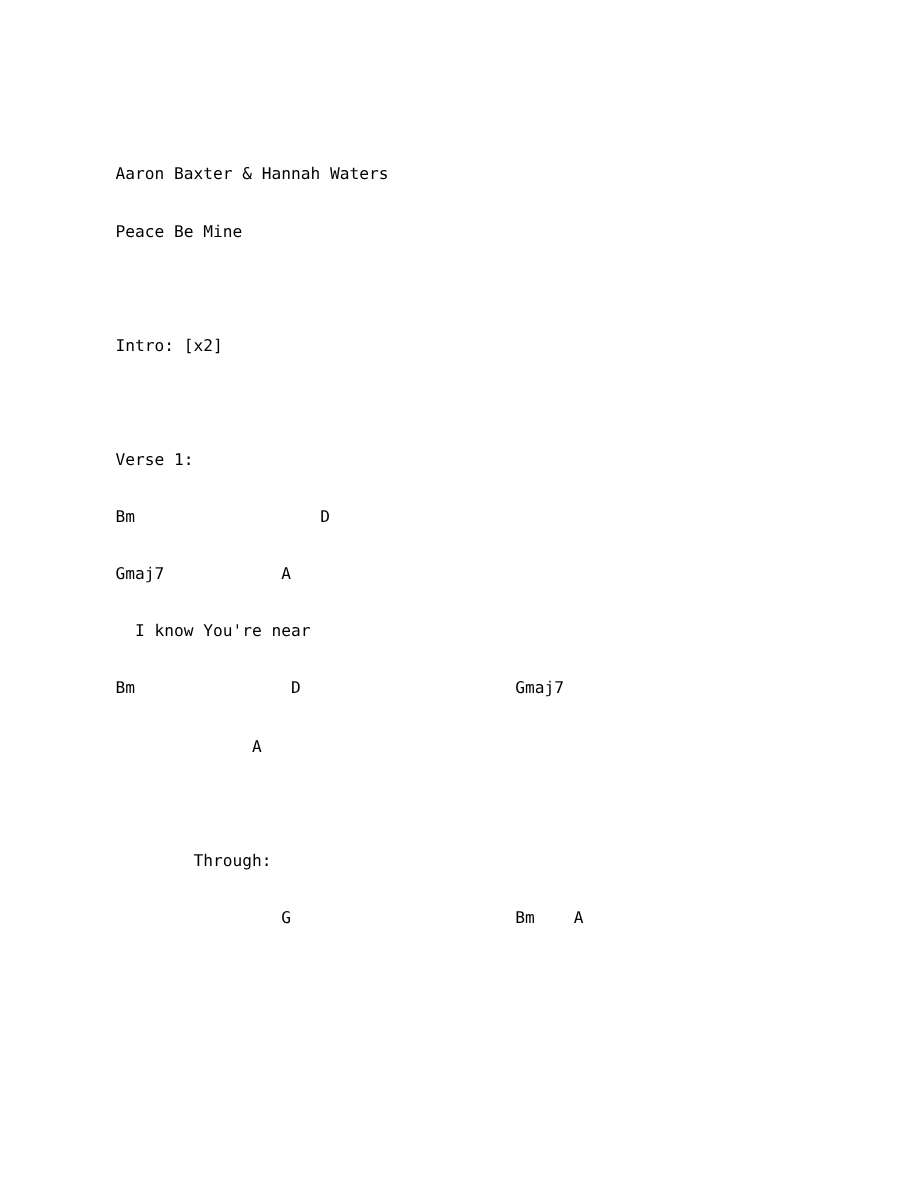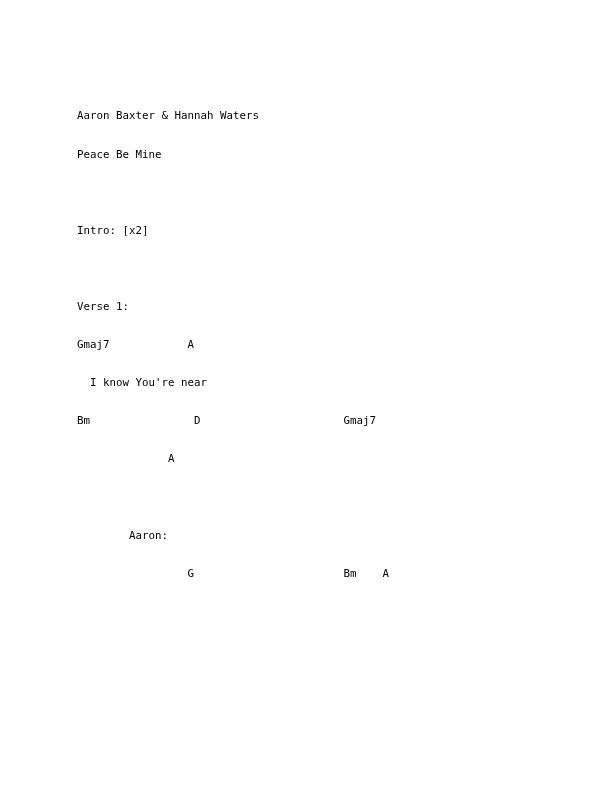--- a/index.html
+++ b/index.html
@@ -15,26 +15,27 @@
 </head>
 <body>
 
 <div class="page">
   <span class="line">Aaron Baxter &amp; Hannah Waters</span>
   <span class="line">Peace Be Mine</span>
   <span class="line"></span>
   <span class="line">Intro: [x2]</span>
   <span class="line"></span>
   <span class="line">Verse 1:</span>
+  <span class="line">Bm                   D</span>
   <span class="line">Gmaj7            A</span>
   <span class="line">  I know You're near</span>
   <span class="line">Bm                D                      Gmaj7</span>
   <span class="line">              A</span>
   <span class="line"></span>
-  <span class="line">        Aaron:</span>
+  <span class="line">        Through:</span>
   <span class="line">                 G                       Bm    A</span>
   
   
   
   
   
   
   
   
   

